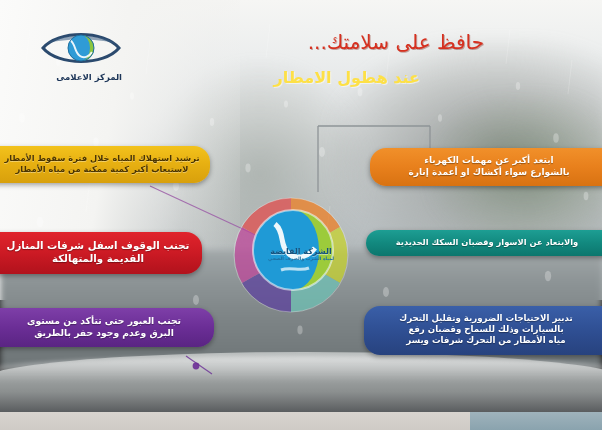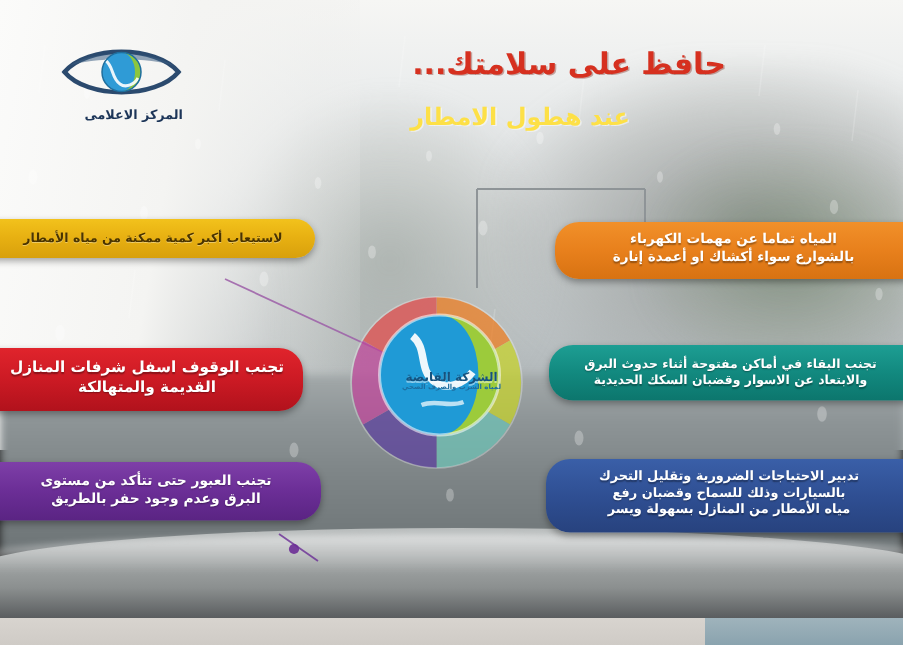--- a/index.html
+++ b/index.html
@@ -69,21 +69,21 @@
   .drops{position:absolute;left:0;top:0;width:602px;height:372px;opacity:.55;}
 
   
   .logo{position:absolute;left:40px;top:26px;width:82px;height:62px;}
   .logo-mark{width:82px;height:44px;}
   .logo-cap{
     font-size:8.5px;font-weight:bold;color:#1c3558;margin-top:-2px;letter-spacing:.2px;
   }
   .title-main{
     position:absolute;right:118px;top:30px;
-    font-size:20px;font-weight:bold;color:#d6301f;
+    font-size:20px;font-weight:normal;color:#d6301f;
     text-shadow:1px 1px 0 rgba(120,20,10,.35);
     white-space:nowrap;
   }
   .title-sub{
     position:absolute;right:182px;top:68px;
     font-size:16px;font-weight:bold;color:#fde047;
     text-shadow:1px 1px 0 rgba(255,255,255,.5);
     white-space:nowrap;
   }
 
@@ -246,42 +246,42 @@
       <path d="M30 62 C40 58, 48 64, 58 60" fill="none" stroke="#ffffff" stroke-width="3" opacity=".7"></path>
       <circle cx="42" cy="42" r="40" fill="none" stroke="#ffffff" stroke-width="2" opacity=".55"></circle>
     </svg>
     <div class="hub-text">
       <div class="hub-t1">الشركة القابضة</div>
       <div class="hub-t2">لمياه الشرب والصرف الصحي</div>
     </div>
   </div>
 
   <div class="box box-l" id="box-water">
+    <p>ترشيد استهلاك المياه خلال فترة سقوط الأمطار</p>
     <p>لاستيعاب أكبر كمية ممكنة من مياه الأمطار</p>
   </div>
 
   <div class="box box-l" id="box-balcony">
     <p>تجنب الوقوف اسفل شرفات المنازل</p>
     <p>القديمة والمتهالكة</p>
   </div>
 
   <div class="box box-l" id="box-cross">
     <p>تجنب العبور حتى تتأكد من مستوى</p>
     <p>البرق وعدم وجود حفر بالطريق</p>
   </div>
 
   <div class="box box-r" id="box-electric">
-    <p>المياه تماما عن مهمات الكهرباء</p>
+    <p>ابتعد أكبر عن مهمات الكهرباء</p>
     <p>بالشوارع سواء أكشاك او أعمدة إنارة</p>
   </div>
 
   <div class="box box-r" id="box-open">
-    <p>تجنب البقاء في أماكن مفتوحة أثناء حدوث البرق</p>
     <p>والابتعاد عن الاسوار وقضبان السكك الحديدية</p>
   </div>
 
   <div class="box box-r" id="box-cars">
     <p>تدبير الاحتياجات الضرورية وتقليل التحرك</p>
     <p>بالسيارات وذلك للسماح وقضبان رفع</p>
-    <p>مياه الأمطار من المنازل بسهولة ويسر</p>
+    <p>مياه الأمطار من التحرك شرفات ويسر</p>
   </div>
 
 </div>
 
 </body></html>

